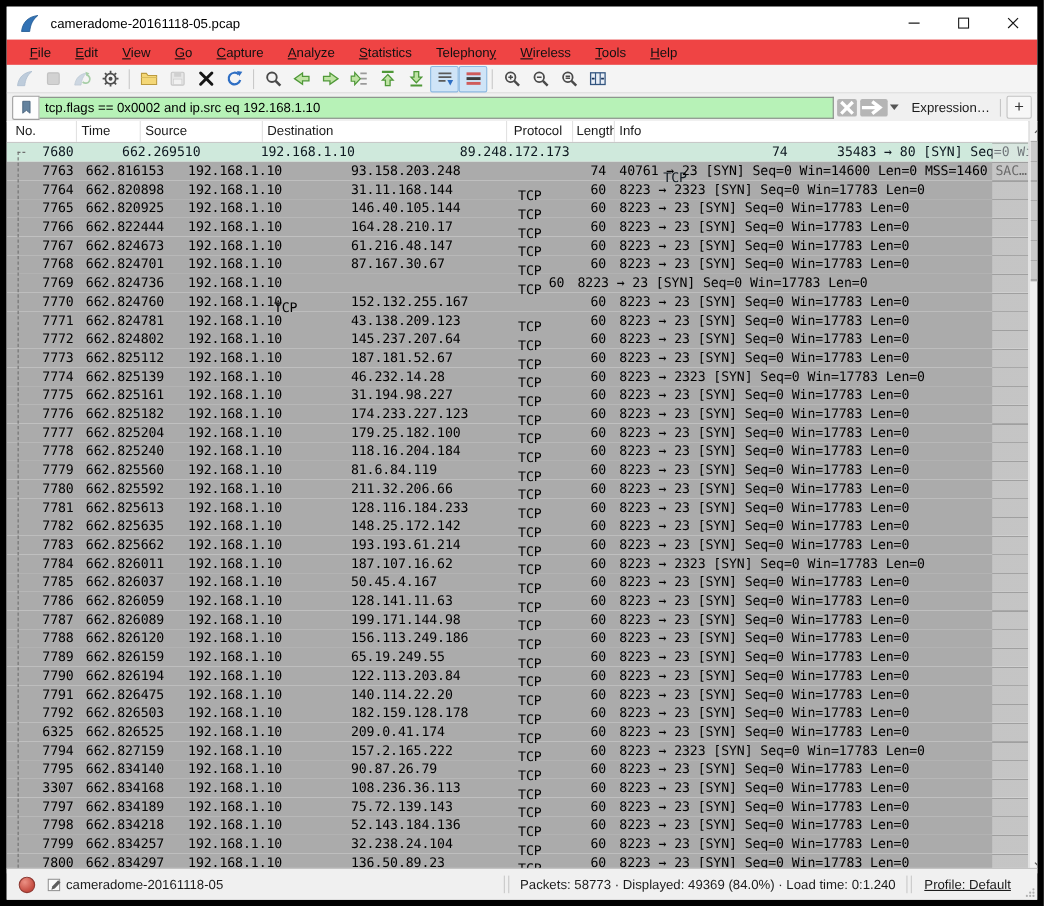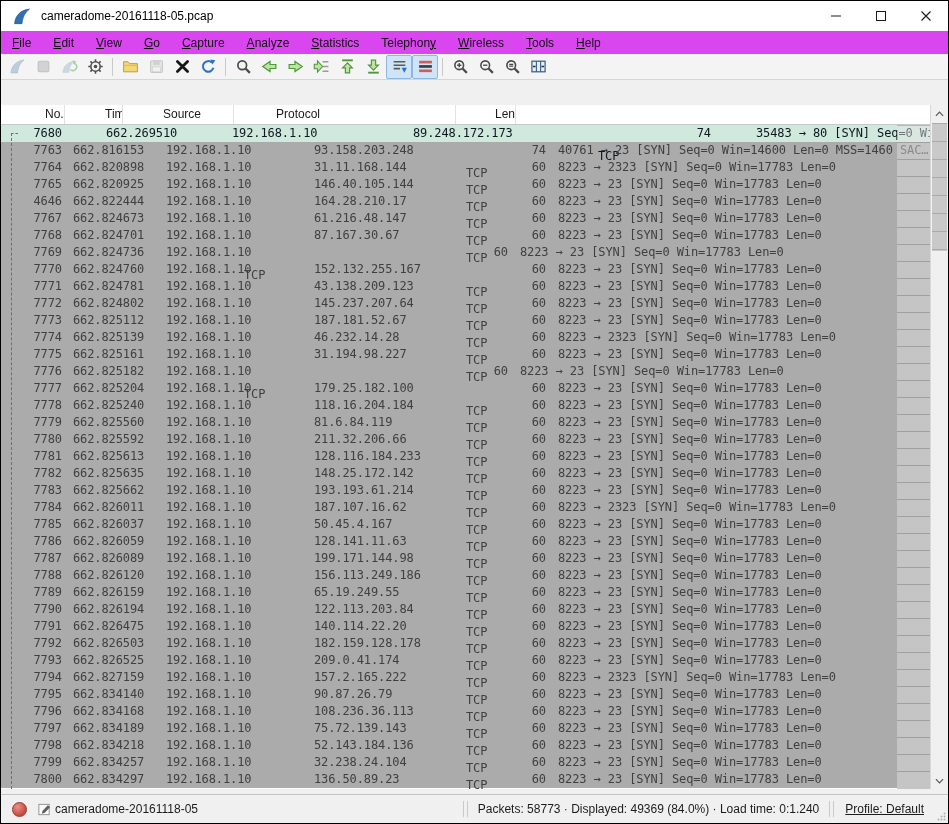--- a/index.html
+++ b/index.html
@@ -1,29 +1,29 @@
 <!DOCTYPE html>
 <html><head>
 <meta charset="utf-8">
 <style>
   html,body{margin:0;padding:0;background:#e9e9e9;}
   .window{width:949px;height:824px;position:relative;margin:0;background:#f0f0f0;
-    border:1px solid #000000;box-sizing:border-box;overflow:hidden;
+    border:6px solid #000000;box-sizing:border-box;overflow:hidden;
     font-family:"Liberation Sans",sans-serif;-webkit-font-smoothing:antialiased;}
   
   .titlebar{position:absolute;top:0;left:0;right:0;height:30px;background:#fff;display:flex;align-items:center;}
   .app-icon{width:20px;height:19px;margin-left:11px;display:inline-flex;}
   .app-icon svg{width:100%;height:100%;}
   .title-text{font-size:12px;color:#000;margin-left:9px;}
   .win-controls{margin-left:auto;display:flex;height:100%;}
   .win-btn{width:45px;height:100%;display:flex;align-items:center;justify-content:center;}
   .win-btn svg{width:12px;height:12px;}
   
-  .menubar{position:absolute;top:30px;left:0;right:0;height:23px;background:#d946ef;
-    display:flex;align-items:center;padding-left:0;}
+  .menubar{position:absolute;top:30px;left:0;right:0;height:23px;background:#ef4444;
+    display:flex;align-items:center;padding-left:10px;}
   .menu-item{font-size:12px;color:#111;padding:3px 11px;cursor:default;}
   .menu-item u{text-decoration:underline;}
   
   .toolbar{position:absolute;top:53px;left:0;right:0;height:26px;background:#f4f4f4;
     display:flex;align-items:center;padding-left:3px;border-bottom:1px solid #d6d6d6;box-sizing:border-box;}
   .tb-btn{width:24px;height:22px;display:flex;align-items:center;justify-content:center;
     border:1px solid transparent;border-radius:2px;flex:none;}
   .tb-btn .icon{display:flex;width:17px;height:17px;}
   .tb-btn svg{width:17px;height:17px;}
   .tb-btn.disabled{opacity:.45;}
@@ -44,26 +44,26 @@
   .caret-btn{width:13px;height:16px;display:flex;align-items:center;justify-content:center;flex:none;}
   .caret-btn i{width:0;height:0;border-left:4px solid transparent;border-right:4px solid transparent;border-top:5px solid #555;}
   .expression-label{font-size:12px;color:#1a1a1a;padding:0 9px;flex:none;}
   .fb-sep{width:1px;height:16px;background:#c6c6c6;flex:none;}
   .add-btn{width:21px;height:19px;border:1px solid #c2c2c2;background:#f7f7f7;border-radius:2px;
     font-size:15px;color:#333;display:flex;align-items:center;justify-content:center;margin-left:5px;flex:none;}
   
   .grid-cols{display:grid;grid-template-columns:64px 58px 111px 222px 60px 38px 1fr;}
   .table-header{position:absolute;top:104px;left:0;width:929px;height:20px;background:#fff;
     border-bottom:1px solid #c8c8c8;box-sizing:border-box;font-size:12px;color:#1a1a1a;}
-  .hc{line-height:19px;border-right:1px solid #e2e2e2;overflow:hidden;white-space:nowrap;box-sizing:border-box;margin-left:36px;}
+  .hc{line-height:19px;border-right:1px solid #e2e2e2;overflow:hidden;white-space:nowrap;box-sizing:border-box;}
   .hc-no{padding-left:8px;} .hc-time,.hc-src,.hc-dst{padding-left:4px;}
   .hc-proto{padding-left:6px;} .hc-len{padding-left:3px;} .hc-info{padding-left:4px;border-right:none;}
   .rows-viewport{position:absolute;top:124px;left:0;width:929px;height:664px;background:#fff;overflow:hidden;}
   .pkt-row{height:17px;font:12px "DejaVu Sans Mono",monospace;letter-spacing:-0.1px;line-height:17px;
-    background:#ababab;color:#404040;white-space:pre;}
+    background:#ababab;color:#000000;white-space:pre;}
   .pkt-row.selected{background:#cfe9dc;color:#0e1820;gap:33px;}
   .pkt-row span{overflow:visible;}
   .c-no{text-align:right;padding-right:3px;} .c-time{padding-left:8px;} .c-src{padding-left:43px;}
   .c-dst{padding-left:80px;} .c-proto{padding-left:10px;margin-top:23px;} .c-len{text-align:right;padding-right:8px;}
   .c-info{padding-left:4px;}
   .related-line{position:absolute;left:10px;top:8px;height:656px;border-left:1px dashed #6f6f6f;pointer-events:none;}
   .related-tick{position:absolute;left:10px;top:8px;width:7px;border-top:1px dashed #6f6f6f;pointer-events:none;}
   .minimap{position:absolute;left:896px;top:0;width:33px;height:664px;pointer-events:none;
     background:repeating-linear-gradient(to bottom,rgba(150,150,150,.55) 0 1px,rgba(228,228,228,.45) 1px 17px);}
   
@@ -309,67 +309,92 @@
         <span class="icon">
           <svg viewBox="0 0 16 16">
             <rect x="1.8" y="3" width="12.4" height="10" fill="#e8eef6" stroke="#33557f" stroke-width="1.1"></rect>
             <path d="M6 3v10M10 3v10" stroke="#33557f"></path>
             <path d="M2.8 8h2.4M10.8 8h2.4" stroke="#16325c" stroke-width="1.5"></path>
           </svg>
         </span>
       </div>
     </div>
 
+  <div class="filterbar">
+    <span class="bookmark-btn">
+      <svg viewBox="0 0 16 16">
+          <path d="M4.2 1.8 h7.6 v12.4 l-3.8 -3 -3.8 3 Z" fill="#64829e" stroke="#47617c" stroke-width="0.9"></path>
+        </svg>
+    </span>
+    <input class="filter-input" type="text" value="tcp.flags == 0x0002 and ip.src eq 192.168.1.10" style="">
+    <span class="clear-btn">
+      <svg viewBox="0 0 12 12">
+          <path d="M2.5 2.5 L9.5 9.5 M9.5 2.5 L2.5 9.5" stroke="#fff" stroke-width="2"></path>
+        </svg>
+    </span>
+    <span class="apply-btn">
+      <svg viewBox="0 0 16 10">
+          <path d="M1 5 h9 M7 1.5 L11.5 5 L7 8.5" stroke="#fff" stroke-width="2" fill="none"></path>
+        </svg>
+    </span>
+    <span class="caret-btn">
+        <i></i>
+      </span>
+    <span class="expression-label">Expression…</span>
+    <span class="fb-sep"></span>
+    <span class="add-btn">+</span>
+  </div>
 
   <div class="table-header grid-cols">
       <div class="hc hc-no">No.</div>
       <div class="hc hc-time">Time</div>
       <div class="hc hc-src">Source</div>
+      <div class="hc hc-dst">Destination</div>
       <div class="hc hc-proto">Protocol</div>
       <div class="hc hc-len">Length</div>
       <div class="hc hc-info">Info</div>
     </div>
 
   <div class="rows-viewport">
     <div id="rows-container">
         <div class="pkt-row grid-cols selected"><span class="c-no">7680</span><span class="c-time">662.269510</span><span class="c-src">192.168.1.10</span><span class="c-dst">89.248.172.173</span><span class="c-proto">TCP</span><span class="c-len">74</span><span class="c-info">35483 → 80 [SYN] Seq=0 Win=14600 Len=0 MSS=1460 SAC…</span></div>
         <div class="pkt-row grid-cols"><span class="c-no">7763</span><span class="c-time">662.816153</span><span class="c-src">192.168.1.10</span><span class="c-dst">93.158.203.248</span><span class="c-proto">TCP</span><span class="c-len">74</span><span class="c-info">40761 → 23 [SYN] Seq=0 Win=14600 Len=0 MSS=1460 SAC…</span></div>
         <div class="pkt-row grid-cols"><span class="c-no">7764</span><span class="c-time">662.820898</span><span class="c-src">192.168.1.10</span><span class="c-dst">31.11.168.144</span><span class="c-proto">TCP</span><span class="c-len">60</span><span class="c-info">8223 → 2323 [SYN] Seq=0 Win=17783 Len=0</span></div>
         <div class="pkt-row grid-cols"><span class="c-no">7765</span><span class="c-time">662.820925</span><span class="c-src">192.168.1.10</span><span class="c-dst">146.40.105.144</span><span class="c-proto">TCP</span><span class="c-len">60</span><span class="c-info">8223 → 23 [SYN] Seq=0 Win=17783 Len=0</span></div>
-        <div class="pkt-row grid-cols"><span class="c-no">4646</span><span class="c-time">662.822444</span><span class="c-src">192.168.1.10</span><span class="c-dst">164.28.210.17</span><span class="c-proto">TCP</span><span class="c-len">60</span><span class="c-info">8223 → 23 [SYN] Seq=0 Win=17783 Len=0</span></div>
+        <div class="pkt-row grid-cols"><span class="c-no">7766</span><span class="c-time">662.822444</span><span class="c-src">192.168.1.10</span><span class="c-dst">164.28.210.17</span><span class="c-proto">TCP</span><span class="c-len">60</span><span class="c-info">8223 → 23 [SYN] Seq=0 Win=17783 Len=0</span></div>
         <div class="pkt-row grid-cols"><span class="c-no">7767</span><span class="c-time">662.824673</span><span class="c-src">192.168.1.10</span><span class="c-dst">61.216.48.147</span><span class="c-proto">TCP</span><span class="c-len">60</span><span class="c-info">8223 → 23 [SYN] Seq=0 Win=17783 Len=0</span></div>
         <div class="pkt-row grid-cols"><span class="c-no">7768</span><span class="c-time">662.824701</span><span class="c-src">192.168.1.10</span><span class="c-dst">87.167.30.67</span><span class="c-proto">TCP</span><span class="c-len">60</span><span class="c-info">8223 → 23 [SYN] Seq=0 Win=17783 Len=0</span></div>
         <div class="pkt-row grid-cols"><span class="c-no">7769</span><span class="c-time">662.824736</span><span class="c-src">192.168.1.10</span><span class="c-proto">TCP</span><span class="c-len">60</span><span class="c-info">8223 → 23 [SYN] Seq=0 Win=17783 Len=0</span></div>
         <div class="pkt-row grid-cols"><span class="c-no">7770</span><span class="c-time">662.824760</span><span class="c-src">192.168.1.10</span><span class="c-dst">152.132.255.167</span><span class="c-proto">TCP</span><span class="c-len">60</span><span class="c-info">8223 → 23 [SYN] Seq=0 Win=17783 Len=0</span></div>
         <div class="pkt-row grid-cols"><span class="c-no">7771</span><span class="c-time">662.824781</span><span class="c-src">192.168.1.10</span><span class="c-dst">43.138.209.123</span><span class="c-proto">TCP</span><span class="c-len">60</span><span class="c-info">8223 → 23 [SYN] Seq=0 Win=17783 Len=0</span></div>
         <div class="pkt-row grid-cols"><span class="c-no">7772</span><span class="c-time">662.824802</span><span class="c-src">192.168.1.10</span><span class="c-dst">145.237.207.64</span><span class="c-proto">TCP</span><span class="c-len">60</span><span class="c-info">8223 → 23 [SYN] Seq=0 Win=17783 Len=0</span></div>
         <div class="pkt-row grid-cols"><span class="c-no">7773</span><span class="c-time">662.825112</span><span class="c-src">192.168.1.10</span><span class="c-dst">187.181.52.67</span><span class="c-proto">TCP</span><span class="c-len">60</span><span class="c-info">8223 → 23 [SYN] Seq=0 Win=17783 Len=0</span></div>
         <div class="pkt-row grid-cols"><span class="c-no">7774</span><span class="c-time">662.825139</span><span class="c-src">192.168.1.10</span><span class="c-dst">46.232.14.28</span><span class="c-proto">TCP</span><span class="c-len">60</span><span class="c-info">8223 → 2323 [SYN] Seq=0 Win=17783 Len=0</span></div>
         <div class="pkt-row grid-cols"><span class="c-no">7775</span><span class="c-time">662.825161</span><span class="c-src">192.168.1.10</span><span class="c-dst">31.194.98.227</span><span class="c-proto">TCP</span><span class="c-len">60</span><span class="c-info">8223 → 23 [SYN] Seq=0 Win=17783 Len=0</span></div>
-        <div class="pkt-row grid-cols"><span class="c-no">7776</span><span class="c-time">662.825182</span><span class="c-src">192.168.1.10</span><span class="c-proto">TCP</span><span class="c-len">60</span><span class="c-info">8223 → 23 [SYN] Seq=0 Win=17783 Len=0</span></div>
+        <div class="pkt-row grid-cols"><span class="c-no">7776</span><span class="c-time">662.825182</span><span class="c-src">192.168.1.10</span><span class="c-dst">174.233.227.123</span><span class="c-proto">TCP</span><span class="c-len">60</span><span class="c-info">8223 → 23 [SYN] Seq=0 Win=17783 Len=0</span></div>
         <div class="pkt-row grid-cols"><span class="c-no">7777</span><span class="c-time">662.825204</span><span class="c-src">192.168.1.10</span><span class="c-dst">179.25.182.100</span><span class="c-proto">TCP</span><span class="c-len">60</span><span class="c-info">8223 → 23 [SYN] Seq=0 Win=17783 Len=0</span></div>
         <div class="pkt-row grid-cols"><span class="c-no">7778</span><span class="c-time">662.825240</span><span class="c-src">192.168.1.10</span><span class="c-dst">118.16.204.184</span><span class="c-proto">TCP</span><span class="c-len">60</span><span class="c-info">8223 → 23 [SYN] Seq=0 Win=17783 Len=0</span></div>
         <div class="pkt-row grid-cols"><span class="c-no">7779</span><span class="c-time">662.825560</span><span class="c-src">192.168.1.10</span><span class="c-dst">81.6.84.119</span><span class="c-proto">TCP</span><span class="c-len">60</span><span class="c-info">8223 → 23 [SYN] Seq=0 Win=17783 Len=0</span></div>
         <div class="pkt-row grid-cols"><span class="c-no">7780</span><span class="c-time">662.825592</span><span class="c-src">192.168.1.10</span><span class="c-dst">211.32.206.66</span><span class="c-proto">TCP</span><span class="c-len">60</span><span class="c-info">8223 → 23 [SYN] Seq=0 Win=17783 Len=0</span></div>
         <div class="pkt-row grid-cols"><span class="c-no">7781</span><span class="c-time">662.825613</span><span class="c-src">192.168.1.10</span><span class="c-dst">128.116.184.233</span><span class="c-proto">TCP</span><span class="c-len">60</span><span class="c-info">8223 → 23 [SYN] Seq=0 Win=17783 Len=0</span></div>
         <div class="pkt-row grid-cols"><span class="c-no">7782</span><span class="c-time">662.825635</span><span class="c-src">192.168.1.10</span><span class="c-dst">148.25.172.142</span><span class="c-proto">TCP</span><span class="c-len">60</span><span class="c-info">8223 → 23 [SYN] Seq=0 Win=17783 Len=0</span></div>
         <div class="pkt-row grid-cols"><span class="c-no">7783</span><span class="c-time">662.825662</span><span class="c-src">192.168.1.10</span><span class="c-dst">193.193.61.214</span><span class="c-proto">TCP</span><span class="c-len">60</span><span class="c-info">8223 → 23 [SYN] Seq=0 Win=17783 Len=0</span></div>
         <div class="pkt-row grid-cols"><span class="c-no">7784</span><span class="c-time">662.826011</span><span class="c-src">192.168.1.10</span><span class="c-dst">187.107.16.62</span><span class="c-proto">TCP</span><span class="c-len">60</span><span class="c-info">8223 → 2323 [SYN] Seq=0 Win=17783 Len=0</span></div>
         <div class="pkt-row grid-cols"><span class="c-no">7785</span><span class="c-time">662.826037</span><span class="c-src">192.168.1.10</span><span class="c-dst">50.45.4.167</span><span class="c-proto">TCP</span><span class="c-len">60</span><span class="c-info">8223 → 23 [SYN] Seq=0 Win=17783 Len=0</span></div>
         <div class="pkt-row grid-cols"><span class="c-no">7786</span><span class="c-time">662.826059</span><span class="c-src">192.168.1.10</span><span class="c-dst">128.141.11.63</span><span class="c-proto">TCP</span><span class="c-len">60</span><span class="c-info">8223 → 23 [SYN] Seq=0 Win=17783 Len=0</span></div>
         <div class="pkt-row grid-cols"><span class="c-no">7787</span><span class="c-time">662.826089</span><span class="c-src">192.168.1.10</span><span class="c-dst">199.171.144.98</span><span class="c-proto">TCP</span><span class="c-len">60</span><span class="c-info">8223 → 23 [SYN] Seq=0 Win=17783 Len=0</span></div>
         <div class="pkt-row grid-cols"><span class="c-no">7788</span><span class="c-time">662.826120</span><span class="c-src">192.168.1.10</span><span class="c-dst">156.113.249.186</span><span class="c-proto">TCP</span><span class="c-len">60</span><span class="c-info">8223 → 23 [SYN] Seq=0 Win=17783 Len=0</span></div>
         <div class="pkt-row grid-cols"><span class="c-no">7789</span><span class="c-time">662.826159</span><span class="c-src">192.168.1.10</span><span class="c-dst">65.19.249.55</span><span class="c-proto">TCP</span><span class="c-len">60</span><span class="c-info">8223 → 23 [SYN] Seq=0 Win=17783 Len=0</span></div>
         <div class="pkt-row grid-cols"><span class="c-no">7790</span><span class="c-time">662.826194</span><span class="c-src">192.168.1.10</span><span class="c-dst">122.113.203.84</span><span class="c-proto">TCP</span><span class="c-len">60</span><span class="c-info">8223 → 23 [SYN] Seq=0 Win=17783 Len=0</span></div>
         <div class="pkt-row grid-cols"><span class="c-no">7791</span><span class="c-time">662.826475</span><span class="c-src">192.168.1.10</span><span class="c-dst">140.114.22.20</span><span class="c-proto">TCP</span><span class="c-len">60</span><span class="c-info">8223 → 23 [SYN] Seq=0 Win=17783 Len=0</span></div>
         <div class="pkt-row grid-cols"><span class="c-no">7792</span><span class="c-time">662.826503</span><span class="c-src">192.168.1.10</span><span class="c-dst">182.159.128.178</span><span class="c-proto">TCP</span><span class="c-len">60</span><span class="c-info">8223 → 23 [SYN] Seq=0 Win=17783 Len=0</span></div>
-        <div class="pkt-row grid-cols"><span class="c-no">7793</span><span class="c-time">662.826525</span><span class="c-src">192.168.1.10</span><span class="c-dst">209.0.41.174</span><span class="c-proto">TCP</span><span class="c-len">60</span><span class="c-info">8223 → 23 [SYN] Seq=0 Win=17783 Len=0</span></div>
+        <div class="pkt-row grid-cols"><span class="c-no">6325</span><span class="c-time">662.826525</span><span class="c-src">192.168.1.10</span><span class="c-dst">209.0.41.174</span><span class="c-proto">TCP</span><span class="c-len">60</span><span class="c-info">8223 → 23 [SYN] Seq=0 Win=17783 Len=0</span></div>
         <div class="pkt-row grid-cols"><span class="c-no">7794</span><span class="c-time">662.827159</span><span class="c-src">192.168.1.10</span><span class="c-dst">157.2.165.222</span><span class="c-proto">TCP</span><span class="c-len">60</span><span class="c-info">8223 → 2323 [SYN] Seq=0 Win=17783 Len=0</span></div>
         <div class="pkt-row grid-cols"><span class="c-no">7795</span><span class="c-time">662.834140</span><span class="c-src">192.168.1.10</span><span class="c-dst">90.87.26.79</span><span class="c-proto">TCP</span><span class="c-len">60</span><span class="c-info">8223 → 23 [SYN] Seq=0 Win=17783 Len=0</span></div>
-        <div class="pkt-row grid-cols"><span class="c-no">7796</span><span class="c-time">662.834168</span><span class="c-src">192.168.1.10</span><span class="c-dst">108.236.36.113</span><span class="c-proto">TCP</span><span class="c-len">60</span><span class="c-info">8223 → 23 [SYN] Seq=0 Win=17783 Len=0</span></div>
+        <div class="pkt-row grid-cols"><span class="c-no">3307</span><span class="c-time">662.834168</span><span class="c-src">192.168.1.10</span><span class="c-dst">108.236.36.113</span><span class="c-proto">TCP</span><span class="c-len">60</span><span class="c-info">8223 → 23 [SYN] Seq=0 Win=17783 Len=0</span></div>
         <div class="pkt-row grid-cols"><span class="c-no">7797</span><span class="c-time">662.834189</span><span class="c-src">192.168.1.10</span><span class="c-dst">75.72.139.143</span><span class="c-proto">TCP</span><span class="c-len">60</span><span class="c-info">8223 → 23 [SYN] Seq=0 Win=17783 Len=0</span></div>
         <div class="pkt-row grid-cols"><span class="c-no">7798</span><span class="c-time">662.834218</span><span class="c-src">192.168.1.10</span><span class="c-dst">52.143.184.136</span><span class="c-proto">TCP</span><span class="c-len">60</span><span class="c-info">8223 → 23 [SYN] Seq=0 Win=17783 Len=0</span></div>
         <div class="pkt-row grid-cols"><span class="c-no">7799</span><span class="c-time">662.834257</span><span class="c-src">192.168.1.10</span><span class="c-dst">32.238.24.104</span><span class="c-proto">TCP</span><span class="c-len">60</span><span class="c-info">8223 → 23 [SYN] Seq=0 Win=17783 Len=0</span></div>
         <div class="pkt-row grid-cols"><span class="c-no">7800</span><span class="c-time">662.834297</span><span class="c-src">192.168.1.10</span><span class="c-dst">136.50.89.23</span><span class="c-proto">TCP</span><span class="c-len">60</span><span class="c-info">8223 → 23 [SYN] Seq=0 Win=17783 Len=0</span></div>
       </div>
     <div class="related-tick"></div>
     <div class="related-line"></div>
     <div class="minimap"></div>
   </div>
 

